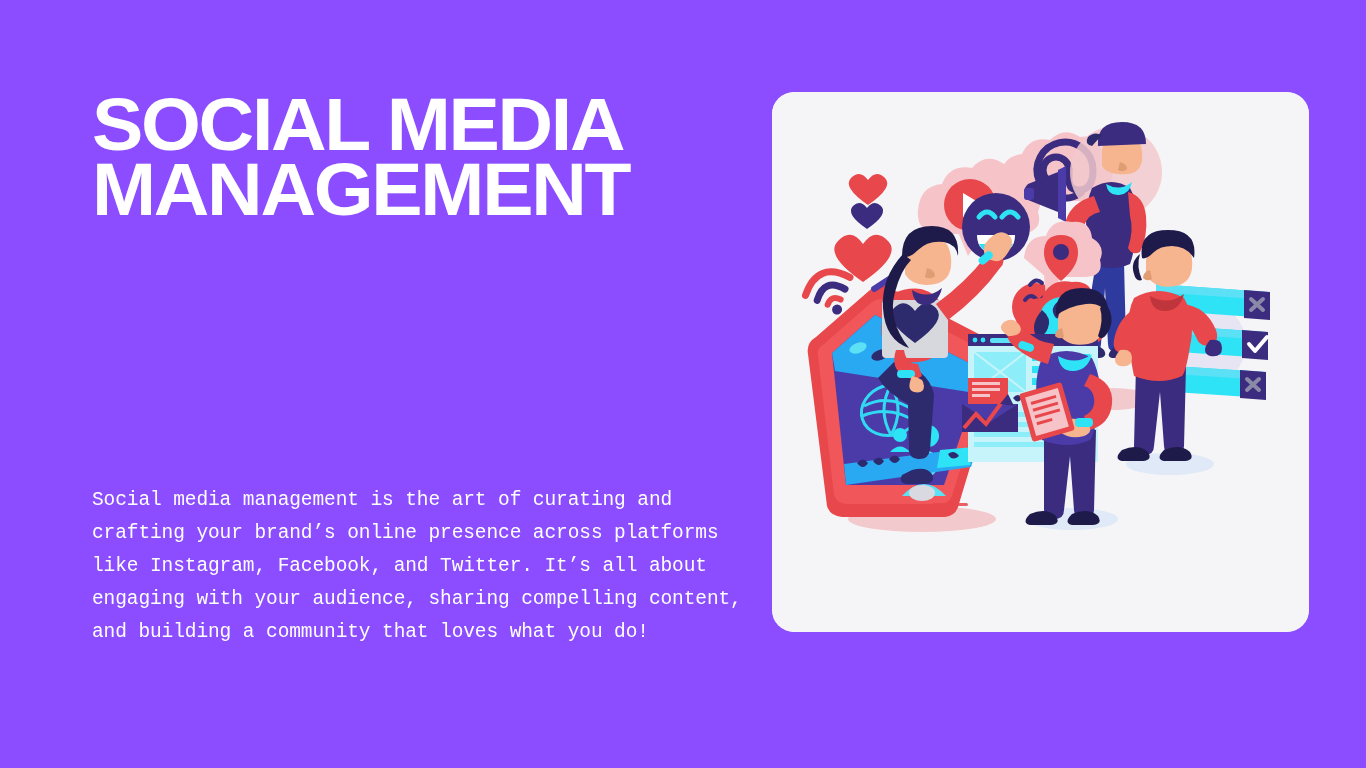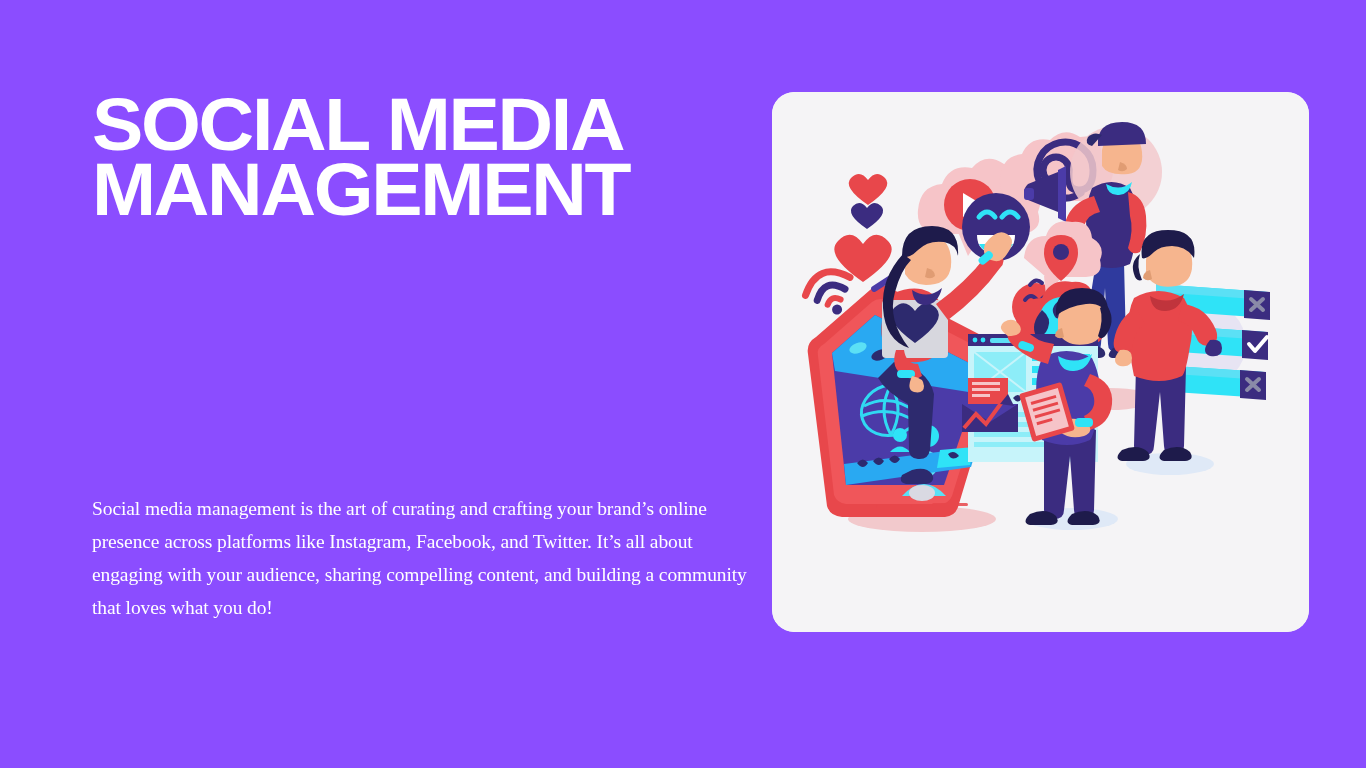--- a/index.html
+++ b/index.html
@@ -24,23 +24,23 @@
     line-height:0.88;
     letter-spacing:-2.2px;
     color:#ffffff;
     text-transform:uppercase;
     transform:scaleX(1.04);
     transform-origin:left top;
     white-space:pre-line;
   }
   .body-copy {
     position:absolute;
-    left:0; top:400px;
+    left:0; top:392px;
     width:672px;
-    font-family:Liberation Serif, serif;
+    font-family:Liberation Mono, monospace;
     font-size:19.5px;
     line-height:33px;
     color:#ffffff;
     letter-spacing:-0.1px;
   }
 
   
   .card {
     position:absolute;
     left:772px; top:92px;

